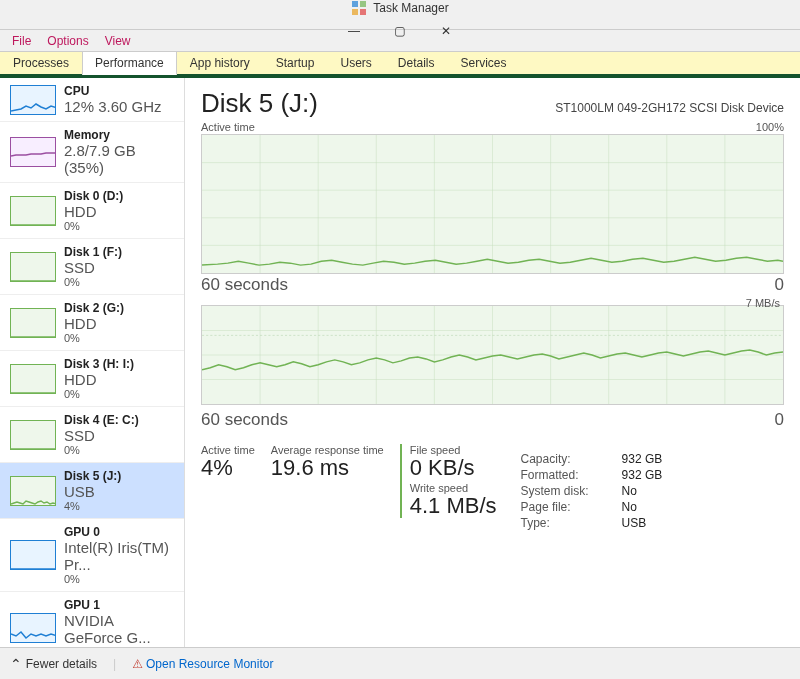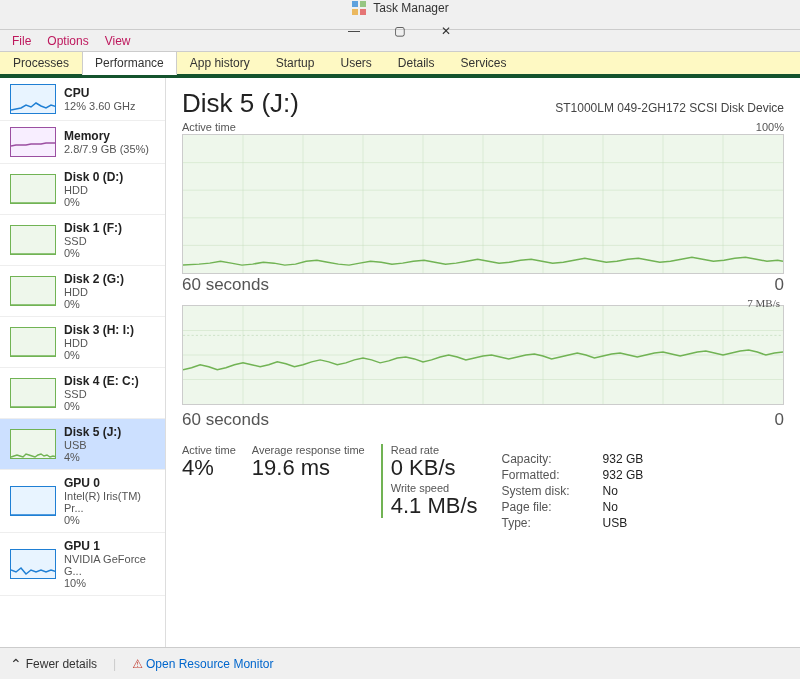--- a/index.html
+++ b/index.html
@@ -66,21 +66,21 @@
       z-index: 1;
     }
 
     .main-content {
       display: flex;
       height: calc(679px - 30px - 22px - 26px - 32px);
       background: white;
     }
 
     .sidebar {
-      width: 166px;
+      width: 185px;
       border-right: 1px solid #ddd;
       overflow-y: auto;
       background: white;
       flex-shrink: 0;
     }
     .sidebar-item {
       display: flex;
       align-items: center;
       padding: 6px 10px;
       cursor: pointer;
@@ -91,21 +91,21 @@
     .sidebar-thumb {
       width: 46px; height: 30px;
       border: 1px solid #ccc;
       flex-shrink: 0;
       position: relative;
       overflow: hidden;
       background: white;
     }
     .sidebar-info { flex: 1; min-width: 0; }
     .sidebar-name { font-size: 12px; font-weight: 600; color: #222; }
-    .sidebar-sub { font-size: 11px; color: #555; }
+    .sidebar-sub { font-size: 15px; color: #555; }
     .sidebar-pct { font-size: 11px; color: #555; }
 
     
     .thumb-cpu { border-color: #1f7fd4; }
     .thumb-mem { border-color: #9b4fa1; }
     .thumb-disk { border-color: #71b354; }
     .thumb-gpu { border-color: #1f7fd4; }
 
     .detail-panel {
       flex: 1;
@@ -413,21 +413,21 @@
 
           <line x1="0" y1="25" x2="560" y2="25" stroke="#c8e0c0" stroke-width="0.5"></line>
           <line x1="0" y1="50" x2="560" y2="50" stroke="#c8e0c0" stroke-width="0.5"></line>
           <line x1="0" y1="75" x2="560" y2="75" stroke="#c8e0c0" stroke-width="0.5"></line>
 
           <line x1="0" y1="30" x2="560" y2="30" stroke="#b0d0a8" stroke-width="0.5" stroke-dasharray="2,2"></line>
 
           <polyline points="0,65 8,63 16,60 24,62 32,65 40,63 48,60 56,58 64,60 72,62 80,60 88,57 96,59 104,62 112,60 120,57 128,55 136,57 144,60 152,58 160,55 168,53 176,55 184,58 192,56 200,53 208,52 216,54 224,57 232,55 240,52 248,50 256,52 264,55 272,53 280,51 288,50 296,52 304,54 312,52 320,50 328,49 336,51 344,54 352,52 360,50 368,48 376,50 384,53 392,51 400,49 408,48 416,50 424,52 432,50 440,48 448,47 456,49 464,51 472,49 480,47 488,46 496,48 504,50 512,48 520,46 528,45 536,47 544,50 552,48 560,47" fill="none" stroke="#71b354" stroke-width="1.5"></polyline>
         </svg>
       </div>
-      <div style="position: relative; margin-top: -108px; text-align: right; padding-right: 4px; font-size: 11px; color: #555; pointer-events: none; font-family: Liberation Serif, serif;">
+      <div style="position: relative; margin-top: -108px; text-align: right; padding-right: 4px; font-size: 11px; color: #555; pointer-events: none;">
         <span>7 MB/s</span>
       </div>
       <div style="height: 100px;"></div>
       <div class="chart-bottom-row">
         <span>60 seconds</span>
         <span>0</span>
       </div>
     </div>
 
     <div style="display:flex; gap: 16px; align-items: flex-start; margin-top: 4px;">
@@ -437,21 +437,21 @@
         <div class="stat-value">4%</div>
       </div>
 
       <div class="stat-item">
         <div class="stat-label">Average response time</div>
         <div class="stat-value">19.6 ms</div>
       </div>
 
       <div style="border-left: 2px solid #71b354; padding-left: 8px; display:flex; flex-direction:column; gap: 2px;">
         <div class="stat-item">
-          <div class="stat-label">Read rate</div>
+          <div class="stat-label">File speed</div>
           <div class="stat-value">0 KB/s</div>
         </div>
         <div class="stat-item">
           <div class="stat-label">Write speed</div>
           <div class="stat-value">4.1 MB/s</div>
         </div>
       </div>
 
       <div class="info-table" style="margin-left: 8px;">
         <div class="info-row">

